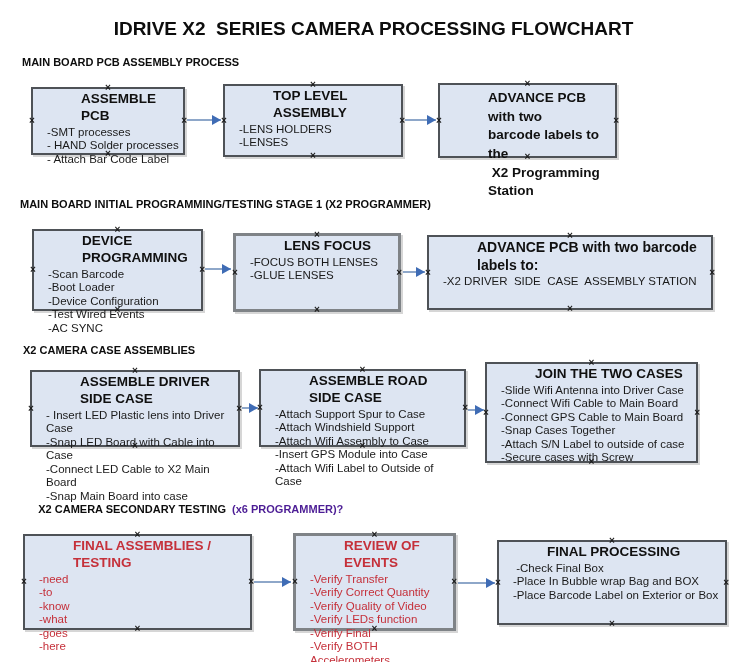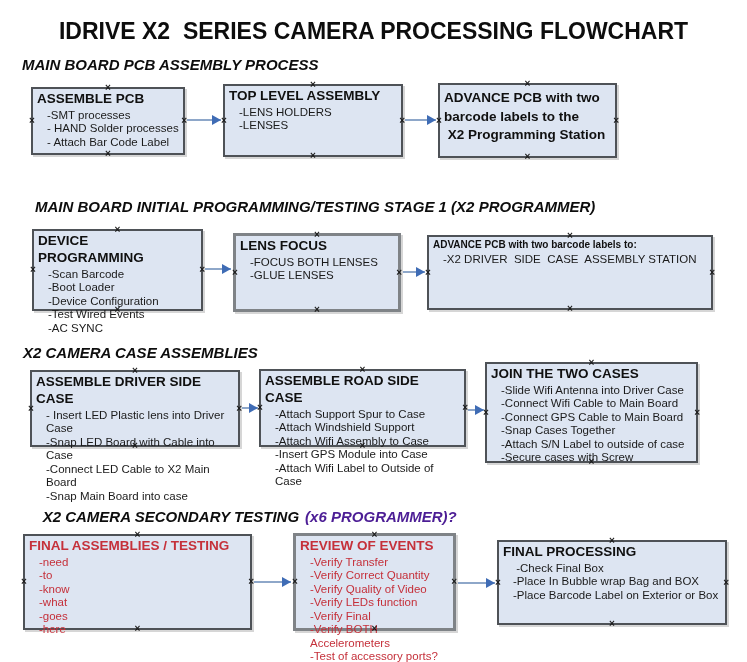--- a/index.html
+++ b/index.html
@@ -3,38 +3,39 @@
 <meta charset="utf-8">
 <title>Flowchart</title>
 <style>
   html,body { margin:0; padding:0; background:#ffffff; }
   .canvas {
     position:relative; width:747px; height:662px; background:#ffffff;
     font-family:"Liberation Sans", sans-serif; color:#111; overflow:hidden;
   }
   .page-title {
     position:absolute; top:18px; left:0; width:747px; text-align:center;
-    font-size:23px; font-weight:bold; white-space:pre; color:#0d0d0d;
+    font-size:19px; font-weight:bold; white-space:pre; color:#0d0d0d;
   }
   .section-heading {
-    position:absolute; font-size:15px; font-weight:bold; white-space:pre; color:#0d0d0d;font-style:italic;
+    position:absolute; font-size:11px; font-weight:bold; white-space:pre; color:#0d0d0d;
   }
   .section-heading .red-part { color:#4c1d95; margin-left:6px; }
   .box {
     position:absolute; background:#dde5f2; border:2px solid #4e5257;
     box-sizing:border-box; padding:2px 4px; overflow:visible;
     box-shadow:2px 2px 0 rgba(165,165,165,0.45);
   }
   .box.gray-border { border:3px solid #7f8387; }
   .box-title {
     font-size:13.5px; font-weight:bold; line-height:1.25; color:#101010;
     white-space:pre-wrap;
+    margin-left:44px;
   }
   .box.loose-title .box-title { font-size:13.5px; line-height:1.38; padding-top:2px; }
-  .box.wide-title .box-title { font-size:10px; }
+  .box.wide-title .box-title { font-size:14px; }
   .box-items {
     list-style:none; margin:1px 0 0 10px; padding:0;
     font-size:11.5px; line-height:13.5px; color:#1a1a1a; white-space:pre-wrap;
   }
   .box.red .box-title, .box.red .box-items { color:#c5303a; }
   .cp {
     position:absolute; font-size:10px; line-height:8px; color:#1a1a1a;
     font-weight:bold; pointer-events:none;
   }
   .cp-t { top:-5px; left:50%; transform:translateX(-50%); }
@@ -92,21 +93,21 @@
 
   <div class="arrow" style="left:187px; top:114px; width:34px;">
     <div class="line"></div>
     <div class="head"></div>
   </div>
   <div class="arrow" style="left:405px; top:114px; width:31px;">
     <div class="line"></div>
     <div class="head"></div>
   </div>
 
-  <div class="section-heading" style="left:35px; top:198px;">MAIN BOARD INITIAL PROGRAMMING/TESTING STAGE 1 (X2 PROGRAMMER)</div>
+  <div class="section-heading" style="left:20px; top:198px;">MAIN BOARD INITIAL PROGRAMMING/TESTING STAGE 1 (X2 PROGRAMMER)</div>
 
   <div class="box" style="left:32px; top:229px; width:171px; height:82px;">
     <div class="box-title">DEVICE PROGRAMMING</div>
     <ul class="box-items"><li>-Scan Barcode</li><li>-Boot Loader</li><li>-Device Configuration</li><li>-Test Wired Events</li><li>-AC SYNC</li></ul>
   <span class="cp cp-t">×</span>
       <span class="cp cp-b">×</span>
       <span class="cp cp-l">×</span>
       <span class="cp cp-r">×</span>
     </div>
 

